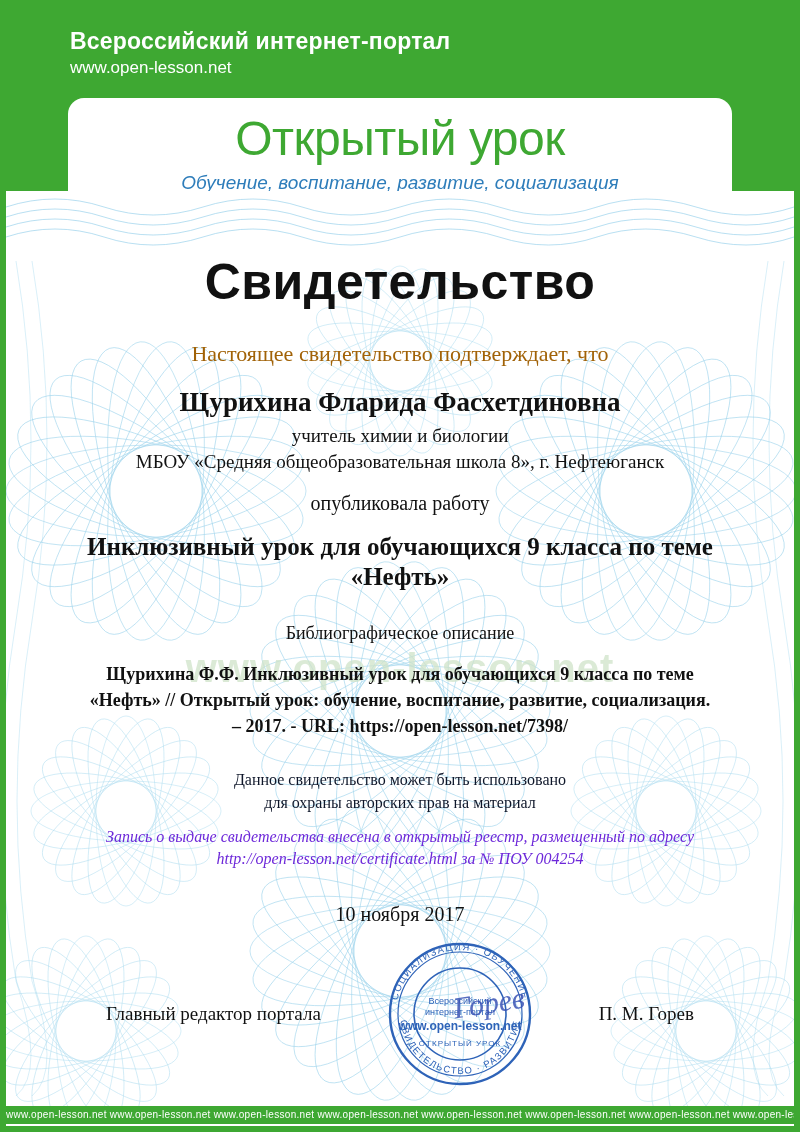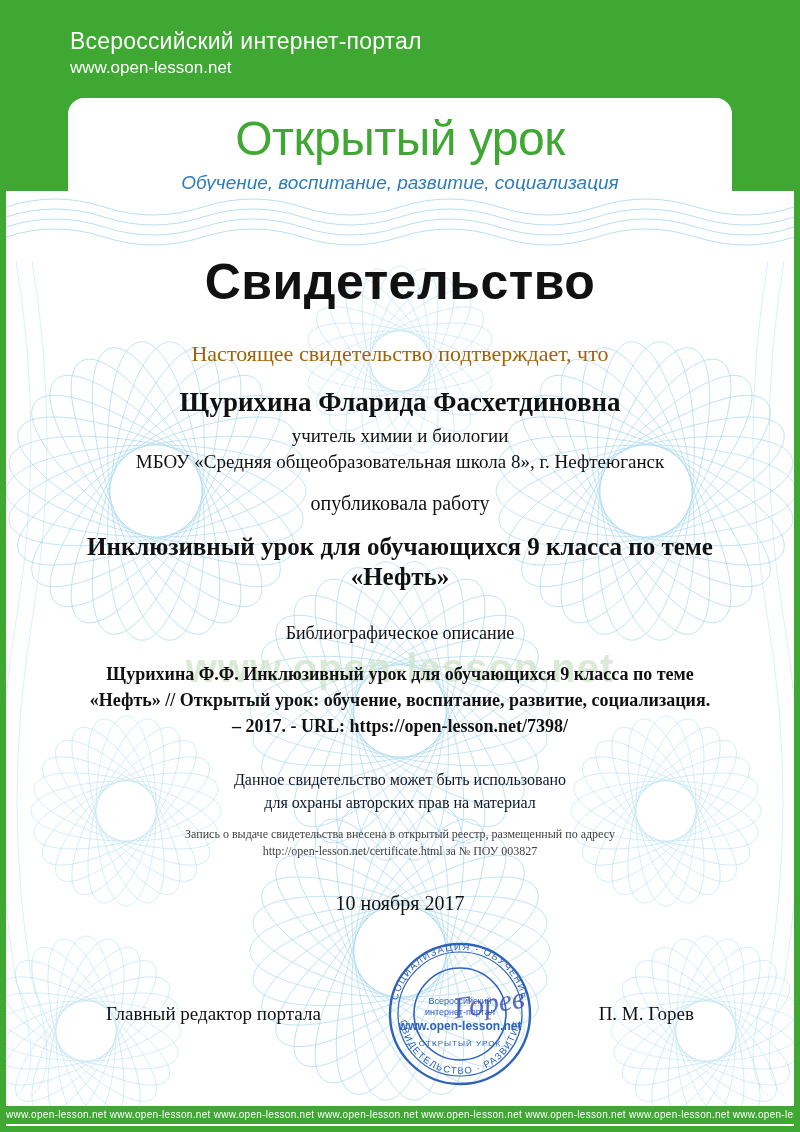--- a/index.html
+++ b/index.html
@@ -33,21 +33,21 @@
     overflow: hidden;
   }
   .header-texts {
     padding: 22px 0 0 64px;
     position: relative;
     z-index: 4;
   }
   .portal-title {
     color: #ffffff;
     font-family: "Liberation Sans", sans-serif;
-    font-weight: normal;
+    font-weight: bold;
     font-size: 23px;
     letter-spacing: .2px;
     line-height: 1.15;
   }
   .portal-url {
     color: #ffffff;
     font-family: "Liberation Sans", sans-serif;
     font-size: 17px;
     line-height: 1.3;
     margin-top: 3px;
@@ -171,24 +171,25 @@
     line-height: 1.45;
     padding: 0 40px;
   }
   .note {
     font-size: 16px;
     color: #0f172a;
     margin-top: 30px;
     line-height: 1.4;
   }
   .note2 {
-    font-size: 12px;
-    color: #404040;
+    font-size: 16px;
+    color: #6d28d9;
     margin-top: 12px;
     line-height: 1.4;
+    font-style: italic;
   }
   .date {
     font-size: 20px;
     color: #111;
     margin-top: 32px;
   }
 
   
   .sign-row {
     position: absolute;
@@ -341,21 +342,21 @@
       <div class="person">Щурихина Фларида Фасхетдиновна</div>
       <div class="position">учитель химии и биологии</div>
       <div class="school">МБОУ «Средняя общеобразовательная школа 8», г. Нефтеюганск</div>
       <div class="published">опубликовала работу</div>
       <div class="work-title">Инклюзивный урок для обучающихся 9 класса по теме «Нефть»</div>
       <div class="biblio-label">Библиографическое описание</div>
       <div class="biblio-text">Щурихина Ф.Ф. Инклюзивный урок для обучающихся 9 класса по теме «Нефть» // Открытый урок: обучение, воспитание, развитие, социализация. – 2017. - URL: https://open-lesson.net/7398/</div>
       <div class="note">Данное свидетельство может быть использовано</div>
       <div class="note" style="margin-top:0">для охраны авторских прав на материал</div>
       <div class="note2">Запись о выдаче свидетельства внесена в открытый реестр, размещенный по адресу</div>
-      <div class="note2" style="margin-top:0">http://open-lesson.net/certificate.html за № ПОУ 003827</div>
+      <div class="note2" style="margin-top:0">http://open-lesson.net/certificate.html за № ПОУ 004254</div>
       <div class="date">10 ноября 2017</div>
     </div>
 
     <div class="sign-row">
       <div>Главный редактор портала</div>
 
       <div class="sign-center">
         <svg class="stamp" width="180" height="180" viewBox="0 0 180 180">
           <defs>
             <path id="arcTop" d="M 26,90 A 64,64 0 0 1 154,90"></path>

